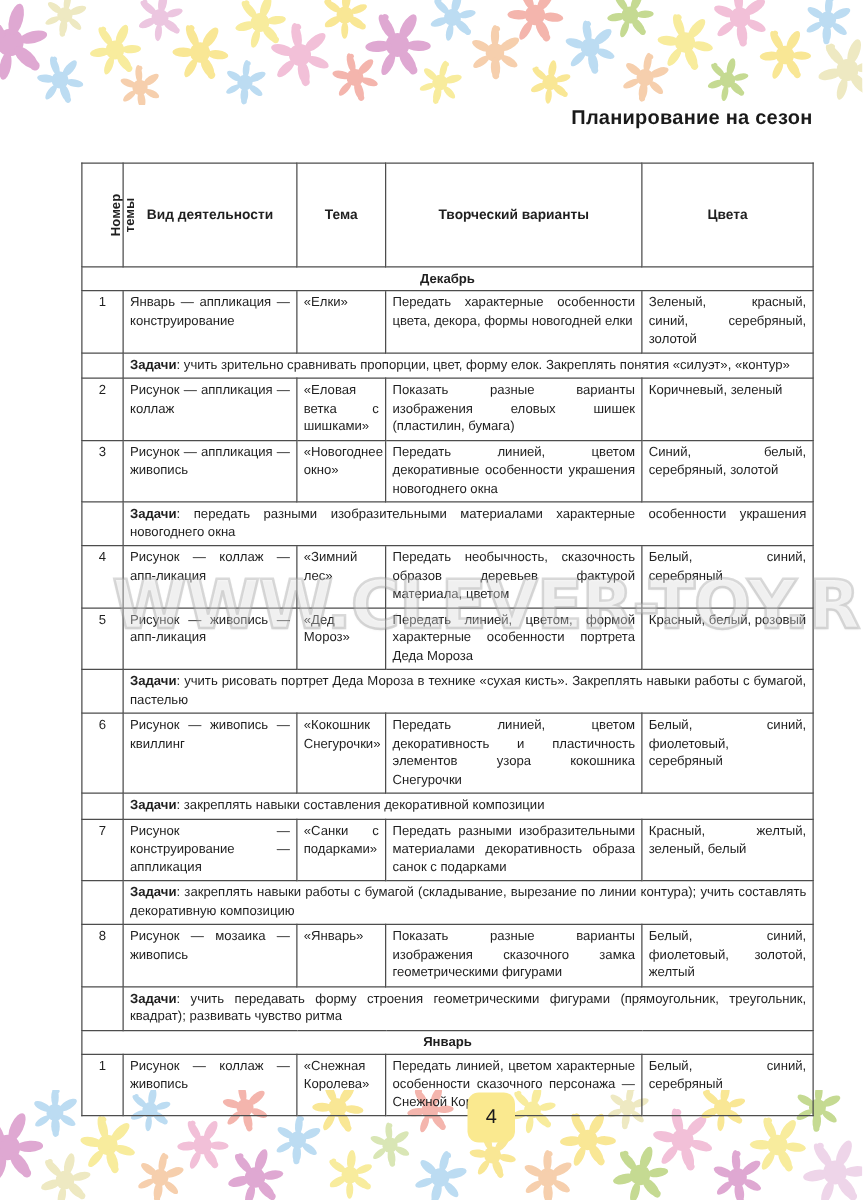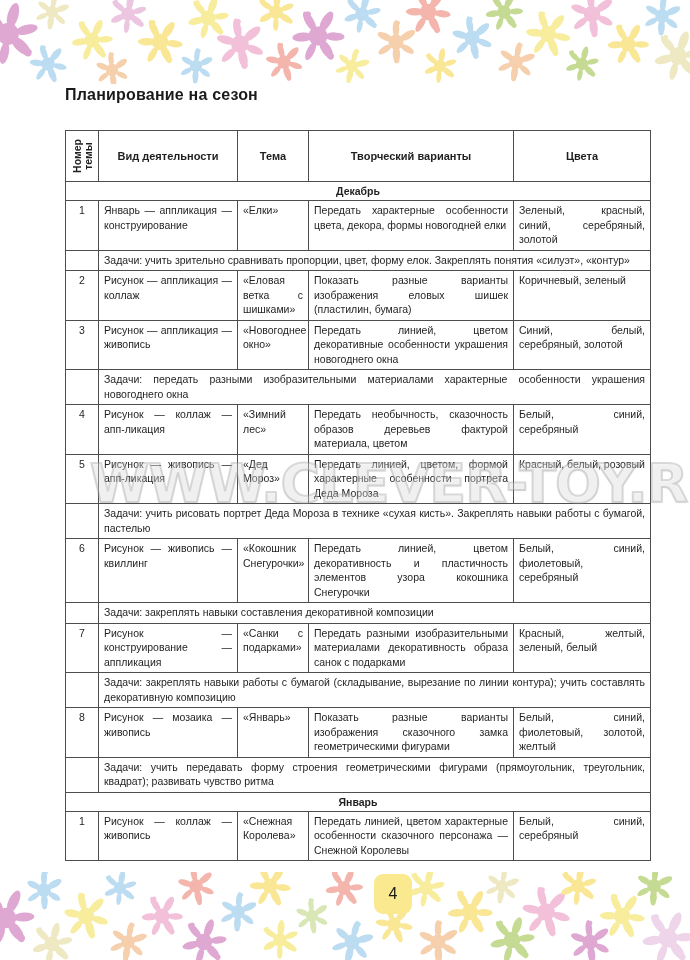--- a/index.html
+++ b/index.html
@@ -5,38 +5,38 @@
   html,body { margin:0; padding:0; background:#ffffff; }
   .page {
     position:relative; width:690px; height:960px; background:#ffffff;
     font-family:"Liberation Sans", sans-serif; overflow:hidden; margin:0 auto;
   }
   .splat-band { position:absolute; left:0; width:690px; pointer-events:none; }
   .splat-band.top { top:0; }
   .splat-band.bottom { bottom:0; }
 
   .content { position:absolute; left:65px; top:86px; width:585px; }
-  .title { font-size:16px; font-weight:bold; text-align:left; color:#1a1a1a;
+  .title { font-size:16px; font-weight:bold; text-align:right; color:#1a1a1a;
            margin:0 0 26px 0; letter-spacing:0.2px; }
 
   table.plan { border-collapse:collapse; width:585px; table-layout:fixed; }
   table.plan td, table.plan th {
     border:1px solid #4d4d4d; font-size:10.5px; line-height:14.5px;
     padding:2px 5px 3px 5px; vertical-align:top; color:#1f1f1f;
   }
   table.plan { border:1.5px solid #3f3f3f; }
-  table.plan th { font-weight:bold; font-size:11px; text-align:center; vertical-align:middle; height:50px; padding:0; }
+  table.plan th { font-weight:bold; font-size:11px; text-align:center; vertical-align:middle; height:50px; padding:16px; }
   th.th-num { padding:0; }
   .th-num-box { width:33px; height:50px; display:flex; align-items:center; justify-content:center; overflow:visible; }
   .vert { display:block; transform:rotate(-90deg); width:48px; line-height:11px; font-size:10.5px; text-align:center; white-space:normal; }
   td.num { text-align:center; vertical-align:middle; padding:2px 1px; }
   td.jst { text-align:justify; }
   tr.month-row td { text-align:center; font-weight:bold; padding:2px; line-height:14px; }
   td.tasks { text-align:justify; }
-  td.tasks b { font-weight:normal; }
+  td.tasks b { font-weight:bold; }
 
   .watermark {
     position:absolute; left:-12px; top:366px; width:714px; text-align:center;
     font-family:"DejaVu Sans", sans-serif; font-weight:bold; font-size:54px;
     letter-spacing:-1px; color:rgba(255,255,255,0.28);
     -webkit-text-stroke:2px rgba(150,150,150,0.34);
     text-shadow:0 1px 2px rgba(120,120,120,0.15);
     pointer-events:none; white-space:nowrap;
   }
 

